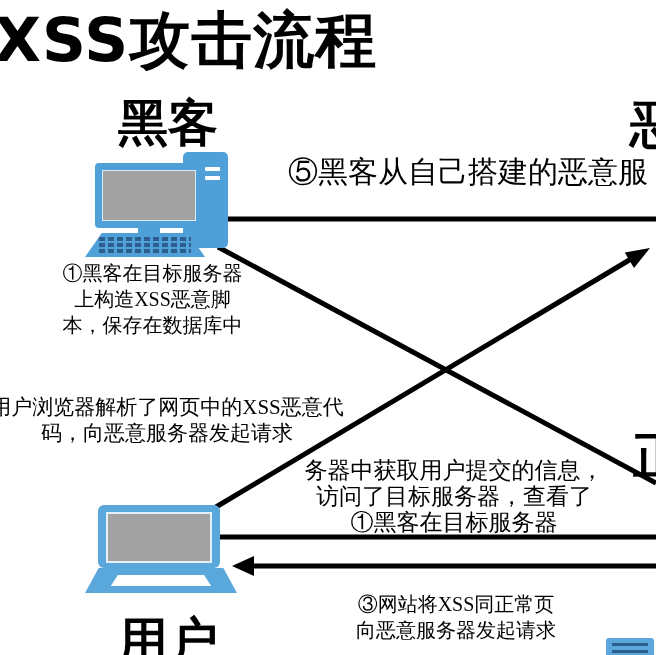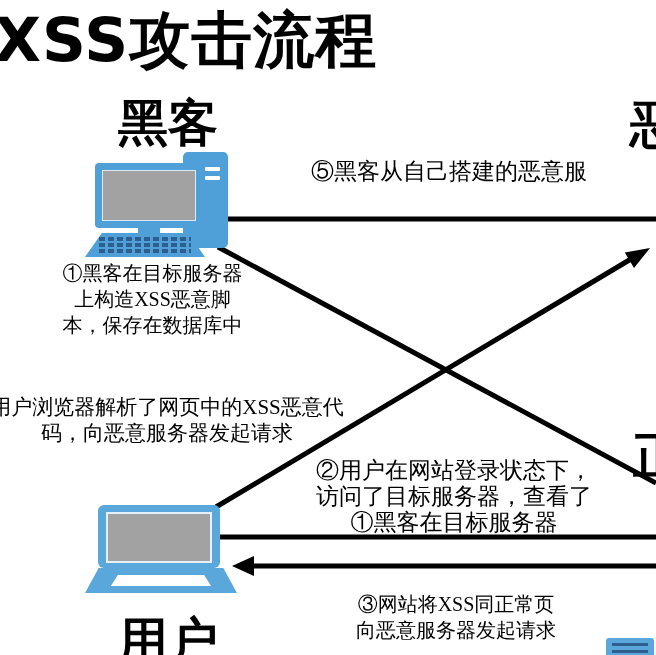--- a/index.html
+++ b/index.html
@@ -94,37 +94,37 @@
     <div class="abs lap-base">
       <div class="abs lap-slit"></div>
     </div>
   </div>
 
   <div id="partial-device" class="abs">
     <div class="abs partial-stripe" style="top:5px;"></div>
     <div class="abs partial-stripe" style="top:12px;"></div>
   </div>
 
-  <div class="abs ann" style="left:288px;top:159px;width:322px;font-size:23px;">
+  <div class="abs ann" style="left:288px;top:159px;width:322px;font-size:30px;">
     <div>⑤黑客从自己搭建的恶意服</div>
   </div>
 
   <div class="abs ann" style="left:35px;top:260px;width:235px;">
     <div>①黑客在目标服务器</div>
     <div>上构造XSS恶意脚</div>
     <div>本，保存在数据库中</div>
   </div>
 
   <div class="abs ann" style="left:-14px;top:394px;width:362px;font-size:21px;">
     <div>用户浏览器解析了网页中的XSS恶意代</div>
     <div>码，向恶意服务器发起请求</div>
   </div>
 
   <div class="abs ann" style="left:293px;top:458px;width:322px;font-size:23px;">
-    <div>②用户在网站登录状态下，</div>
+    <div>务器中获取用户提交的信息，</div>
     <div>访问了目标服务器，查看了</div>
     <div>①黑客在目标服务器</div>
   </div>
 
   <div class="abs ann" style="left:322px;top:591px;width:268px;">
     <div>③网站将XSS同正常页</div>
     <div>向恶意服务器发起请求</div>
   </div>
 
 </div>

